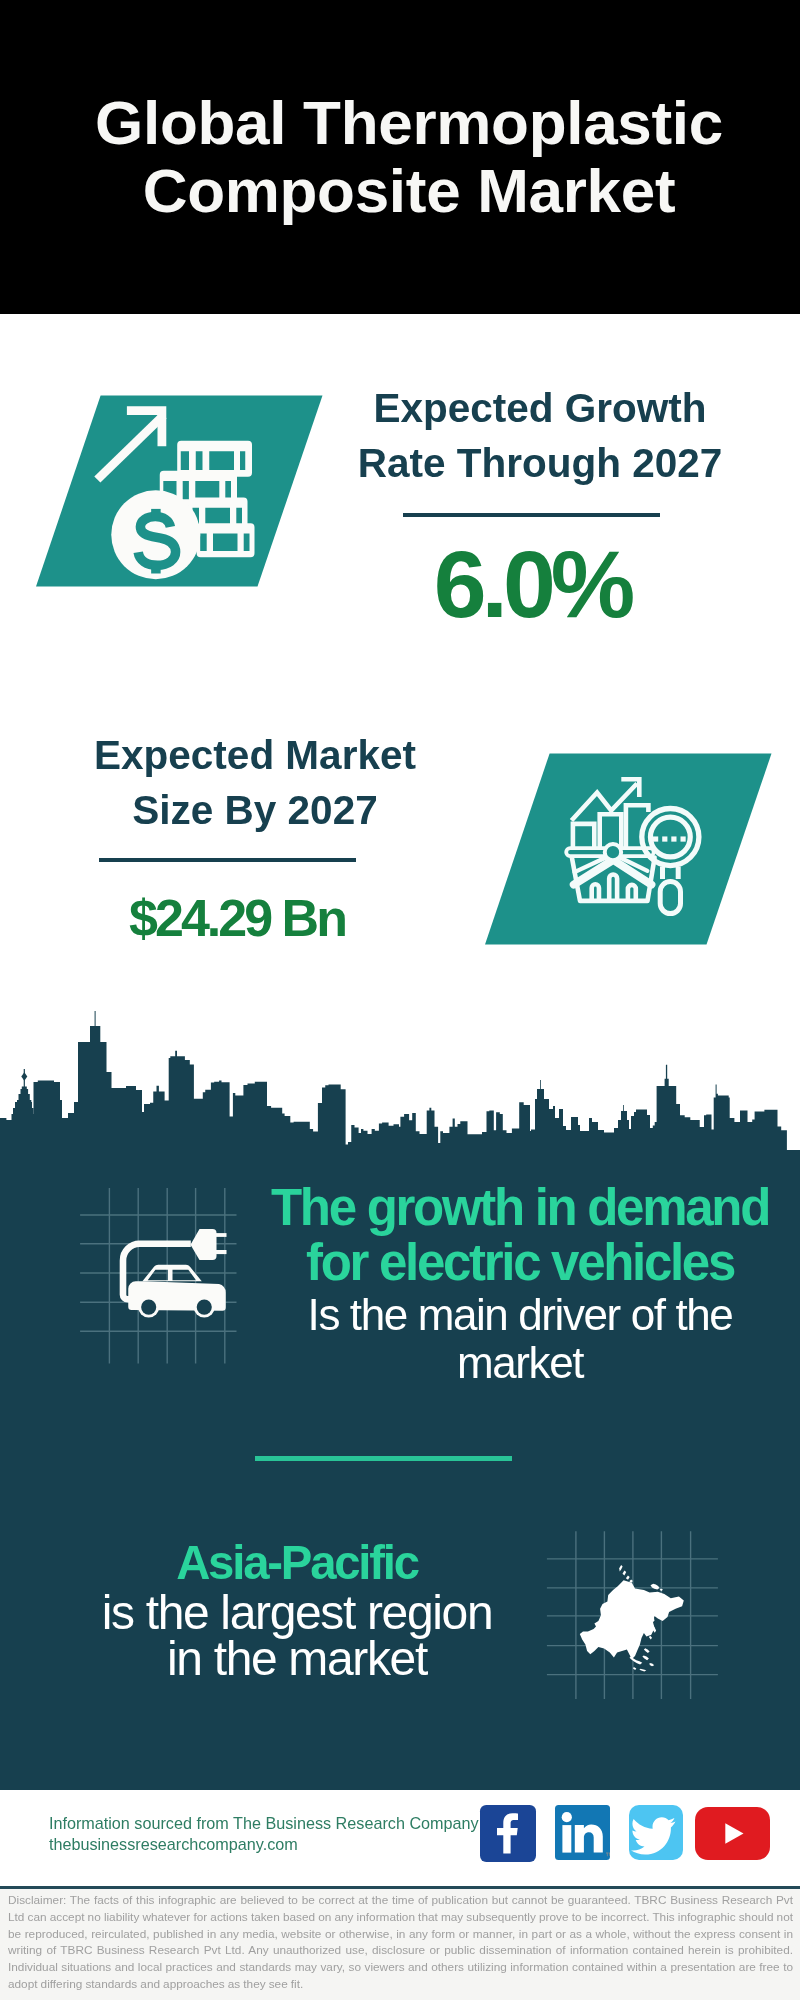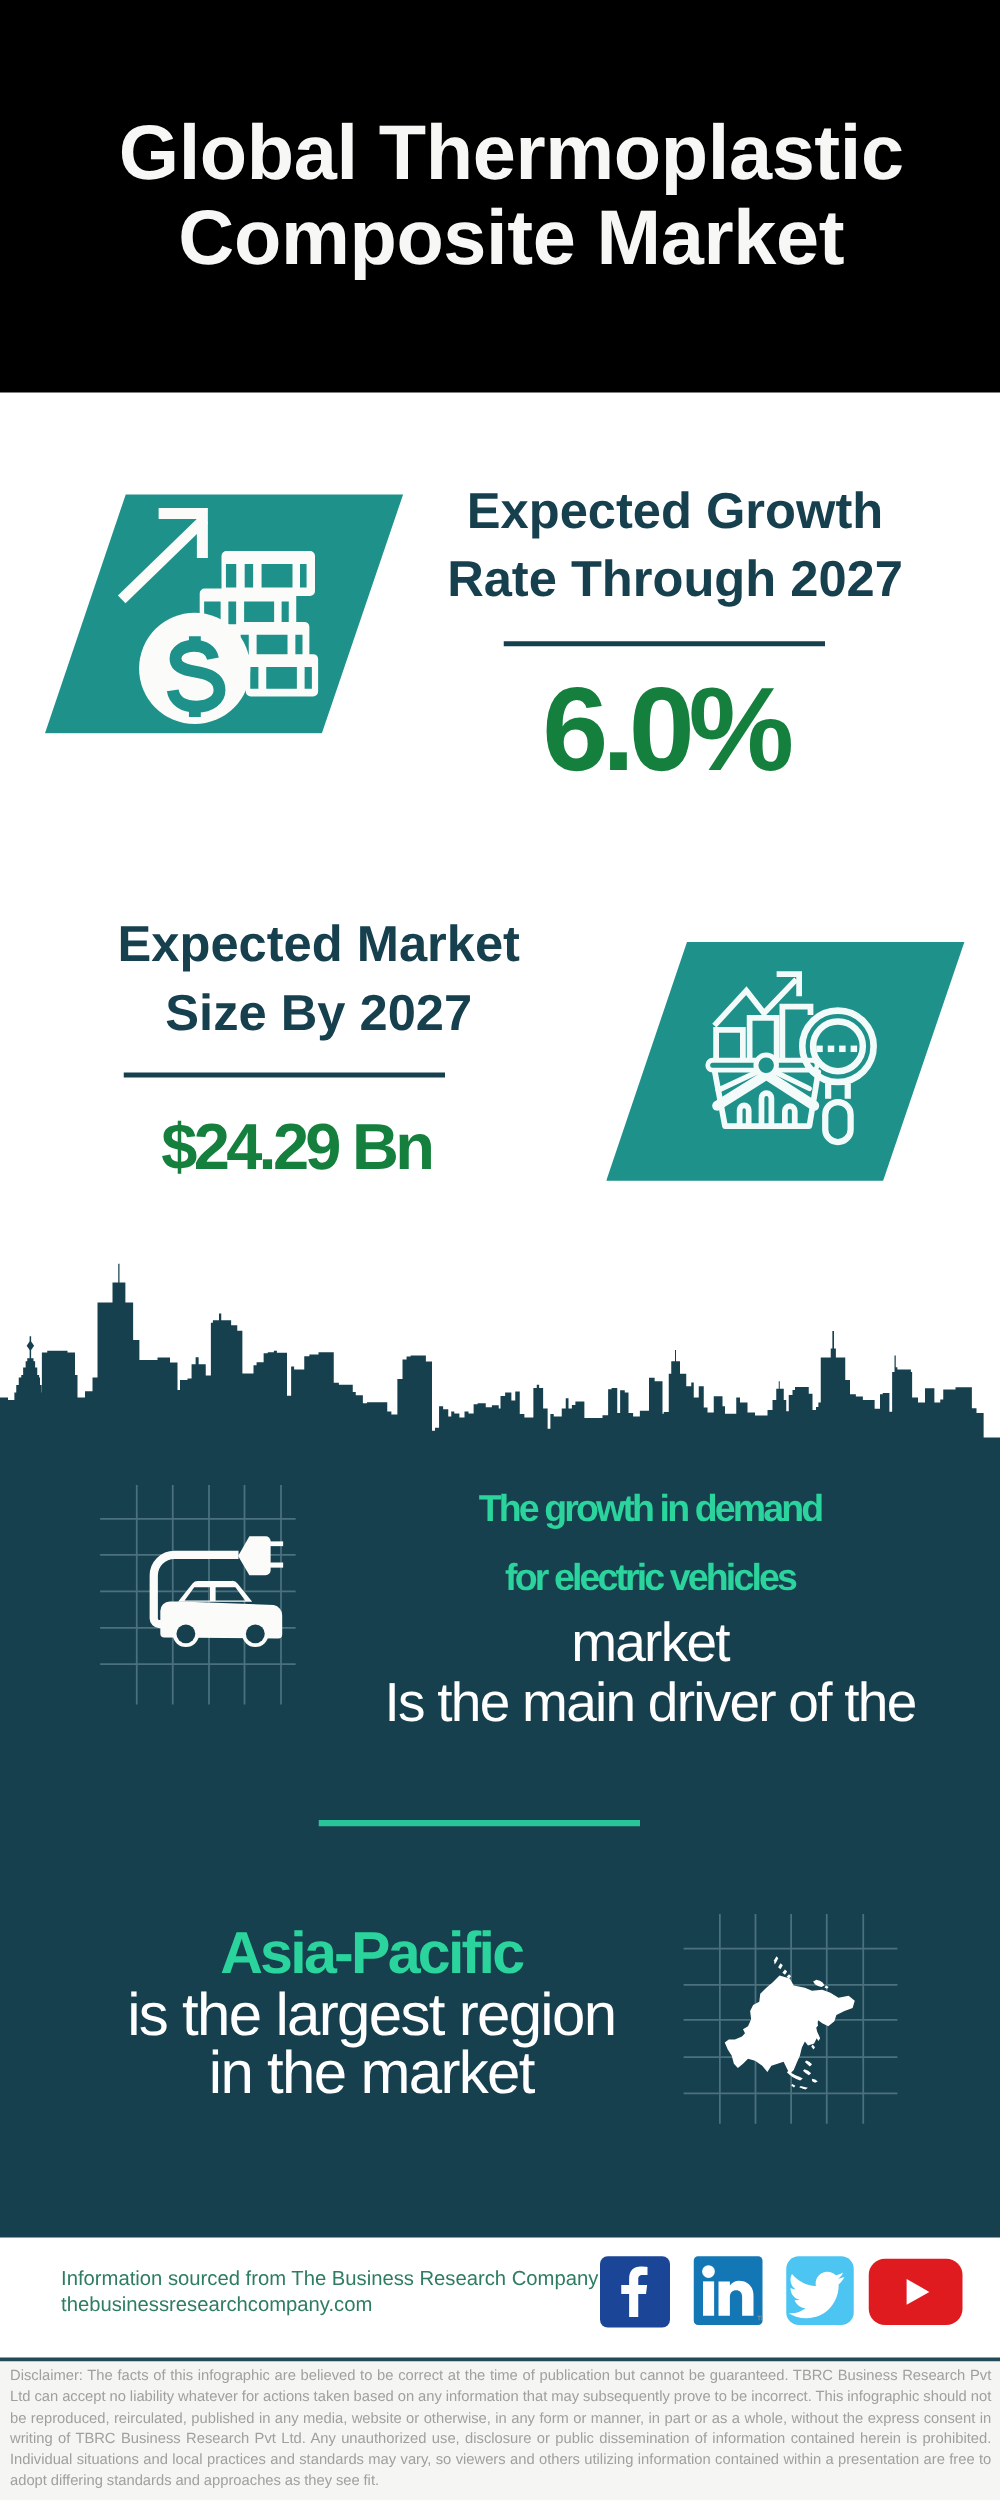--- a/index.html
+++ b/index.html
@@ -127,27 +127,27 @@
                  M72.7,100.3 L93,100.3 L93,89.7 L80.4,89.7 Z
                  M97.5,100.3 L121.1,100.3 L113.3,89.7 L97.5,89.7 Z" fill-rule="evenodd"></path>
 
         <circle cx="73.7" cy="127.1" r="10.5"></circle>
         <circle cx="129.25" cy="127.1" r="10.5"></circle>
         <circle cx="73.7" cy="127.1" r="7.55" fill="#17404f"></circle>
         <circle cx="129.25" cy="127.1" r="7.55" fill="#17404f"></circle>
       </g>
     </svg>
   </div>
-  <div class="dk-h" style="position:absolute;left:260px;top:1180px;width:520px;font-size:30px;line-height:55.2px;text-align:center;white-space:nowrap;letter-spacing:-2.3px;">
+  <div class="dk-h" style="position:absolute;left:260px;top:1180px;width:520px;font-size:51px;line-height:55.2px;text-align:center;white-space:nowrap;letter-spacing:-2.3px;">
     <div>The growth in demand</div>
     <div>for electric vehicles</div>
   </div>
   <div class="dk-p" style="position:absolute;left:260px;top:1291px;width:520px;font-size:44px;line-height:47.7px;text-align:center;white-space:nowrap;letter-spacing:-1.4px;">
+    <div>Is the main driver of the</div>
     <div>market</div>
-    <div>Is the main driver of the</div>
   </div>
 
   <div class="accent-line" style="left:254.5px;top:1456px;width:257px;height:4.5px;"></div>
 
   <div class="para" style="left:545px;top:1515px;width:190px;height:190px;">
     <svg width="190" height="190" viewBox="0 0 190 190">
       <g stroke="#4b717e" stroke-width="1.4" fill="none">
         <path d="M30.9,16.2 L30.9,184 M59.4,16.2 L59.4,184 M87.9,16.2 L87.9,184 M116.4,16.2 L116.4,184 M145.6,16.2 L145.6,184"></path>
         <path d="M1.9,43.9 L172.9,43.9 M1.9,72.9 L172.9,72.9 M1.9,100.9 L172.9,100.9 M1.9,130.6 L172.9,130.6 M1.9,159.6 L172.9,159.6"></path>
       </g>

